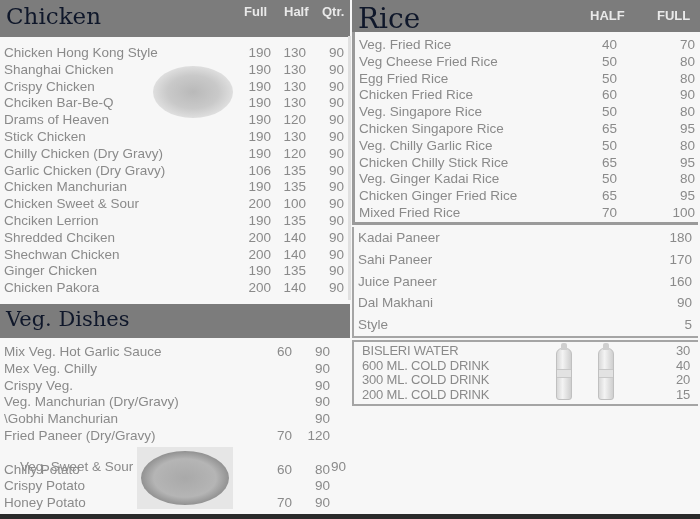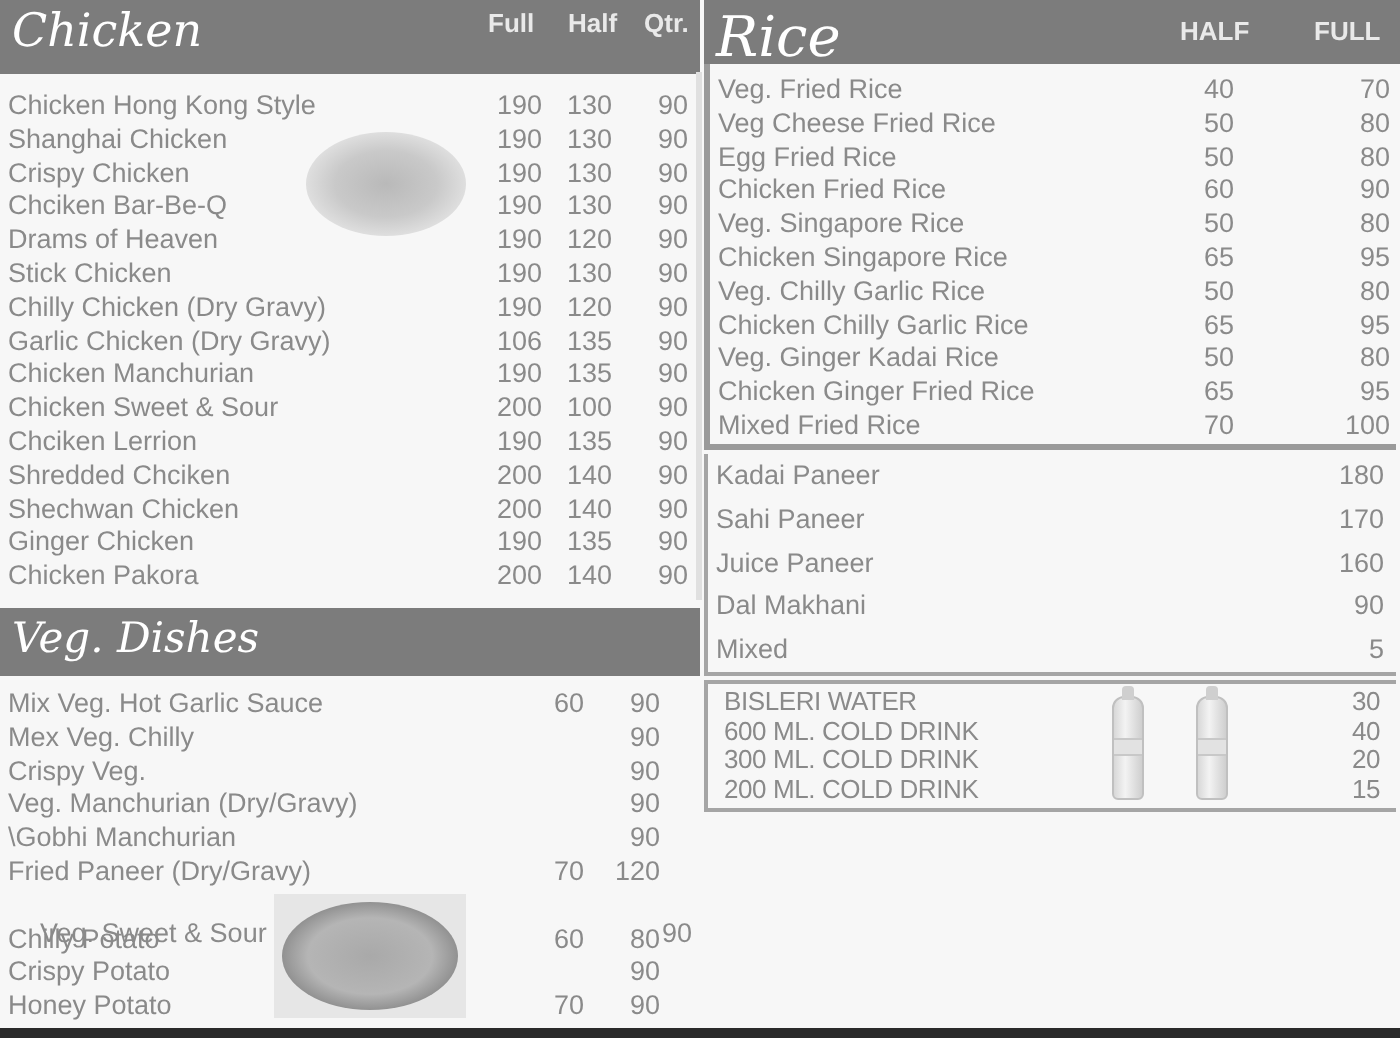--- a/index.html
+++ b/index.html
@@ -9,22 +9,21 @@
     font-family: "Liberation Sans", "DejaVu Sans", sans-serif;
     color: #8a8a8a;
   }
   .abs { position: absolute; }
   .hdr {
     background: #7c7c7c;
     color: #ececec;
   }
   .script {
     font-family: "DejaVu Serif", "Liberation Serif", serif;
-    font-style: italic;
-    color: #ffffff;
+    color: #0f172a;
   }
   .colhdr {
     font-family: "Liberation Sans", sans-serif;
     font-weight: bold;
     font-size: 13px;
     color: #e9e9e9;
   }
   .row {
     position: absolute; left: 0; right: 0;
     font-size: 13.5px; line-height: 17px; height: 17px;
@@ -311,21 +310,21 @@
       <span class="name">Chicken Singapore Rice</span>
       <span class="n h">65</span>
       <span class="n f">95</span>
     </div>
     <div class="row" style="top: 104.8px;">
       <span class="name">Veg. Chilly Garlic Rice</span>
       <span class="n h">50</span>
       <span class="n f">80</span>
     </div>
     <div class="row" style="top: 121.6px;">
-      <span class="name">Chicken Chilly Garlic Rice</span>
+      <span class="name">Chicken Chilly Stick Rice</span>
       <span class="n h">65</span>
       <span class="n f">95</span>
     </div>
     <div class="row" style="top: 138.4px;">
       <span class="name">Veg. Ginger Kadai Rice</span>
       <span class="n h">50</span>
       <span class="n f">80</span>
     </div>
     <div class="row" style="top: 155.2px; padding-left: 42px;">
       <span class="name">Chicken Ginger Fried Rice</span>
@@ -350,21 +349,21 @@
     </div>
     <div class="row" style="top: 43.6px;">
       <span class="name">Juice Paneer</span>
       <span class="n p">160</span>
     </div>
     <div class="row" style="top: 65.4px;">
       <span class="name">Dal Makhani</span>
       <span class="n p">90</span>
     </div>
     <div class="row" style="top: 87.2px;">
-      <span class="name">Mixed</span>
+      <span class="name">Style</span>
       <span class="n p">5</span>
     </div>
   </div>
 
 <div id="drinks-list" class="abs">
     <div class="row" style="top: 2px;">
       <span class="name">BISLERI WATER</span>
       <span class="n p">30</span>
     </div>
     <div class="row" style="top: 16.5px;">

